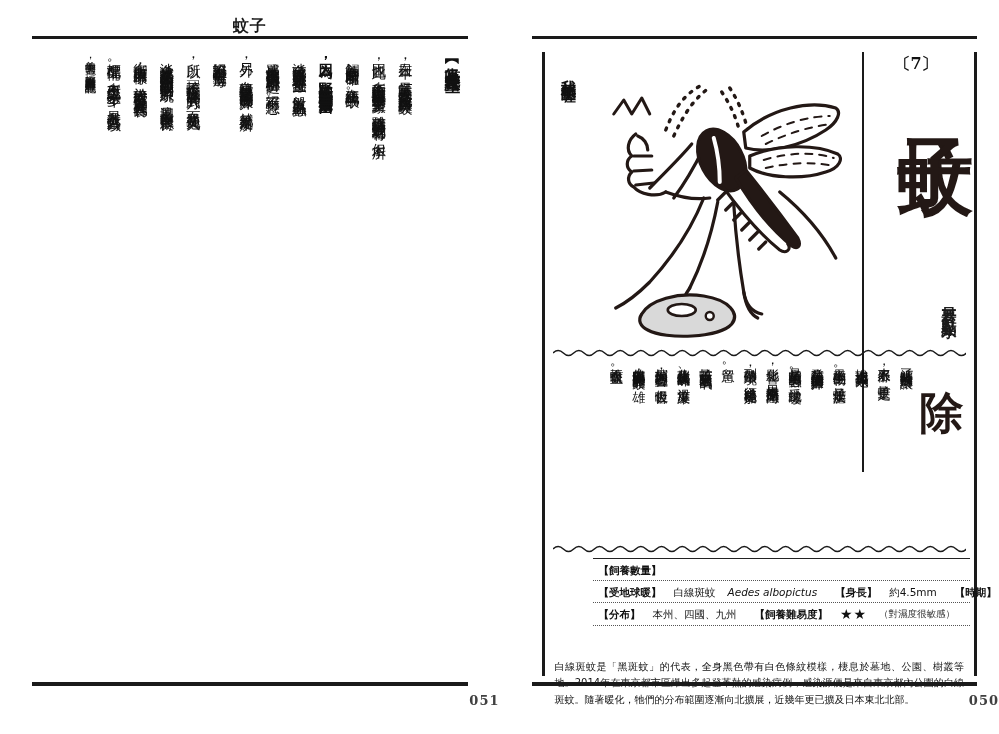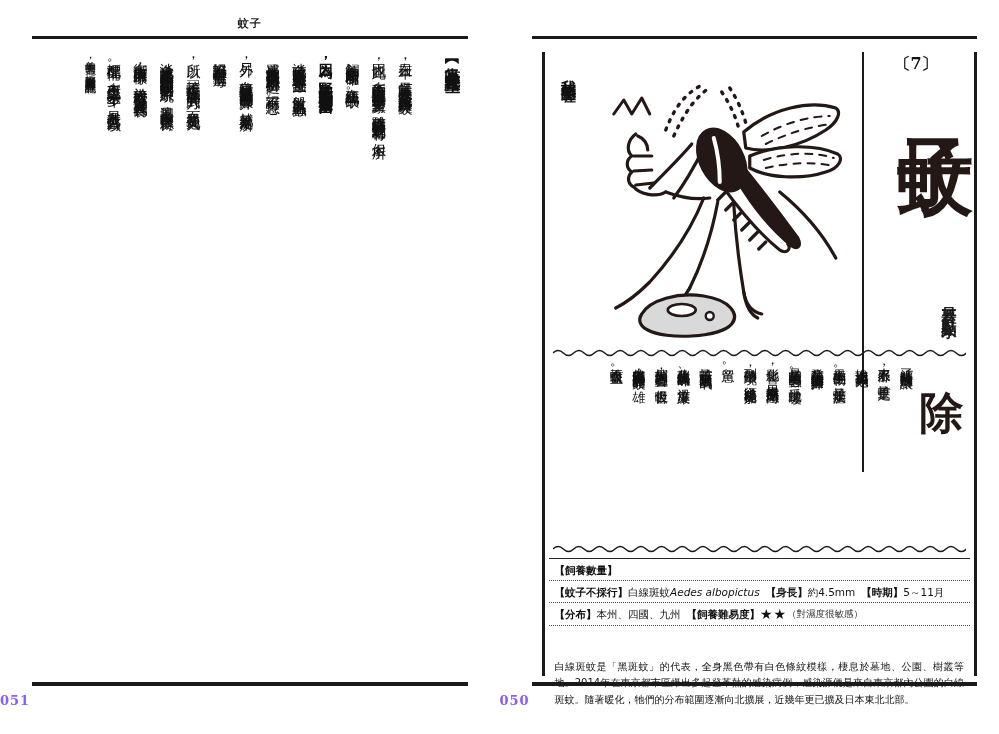--- a/index.html
+++ b/index.html
@@ -9,33 +9,33 @@
     overflow:hidden;position:relative;
   }
   .spread{position:absolute;inset:0;display:flex;}
   .page{position:relative;width:499.5px;height:734px;box-sizing:border-box;}
   .page-left{}
   .page-right{}
 
   
   .runhead{
     position:absolute;top:16px;left:0;right:0;text-align:center;
-    font-size:11px;font-weight:bold;color:#1a1a1a;letter-spacing:1px;
+    font-size:16px;font-weight:bold;color:#1a1a1a;letter-spacing:1px;
   }
   .runhead-en{font-family:"DejaVu Serif","Liberation Serif",serif;letter-spacing:1.5px;}
   .rule-top{
     position:absolute;height:3px;background:#1a1a1a;
   }
   .rule-bot{
     position:absolute;height:4px;background:#1a1a1a;
   }
   .folio{
-    position:absolute;bottom:26px;left:0;right:0;text-align:left;
-    font-family:"DejaVu Serif","Liberation Serif",serif;
-    font-size:13px;font-weight:bold;color:#8b5cf6;letter-spacing:1px;
+    position:absolute;bottom:26px;left:0;right:0;text-align:right;
+    font-family:"DejaVu Serif","Liberation Serif",serif;
+    font-size:13px;font-weight:bold;color:#404040;letter-spacing:1px;
   }
 
   
   .vtext-area{
     position:absolute;top:52px;right:34px;bottom:60px;left:34px;
     display:flex;flex-direction:row-reverse;justify-content:flex-start;
     align-items:flex-start;
   }
   .vcol{
     writing-mode:vertical-rl;text-orientation:upright;
@@ -123,25 +123,26 @@
     font-size:13.2px;line-height:1.5;color:#111;letter-spacing:0.8px;
     margin-left:2.5px;white-space:nowrap;
     max-height:186px;
   }
 
   
   .datablock{
     position:absolute;left:4px;right:4px;top:506px;
   }
   .drow{
-    display:flex;align-items:center;gap:0;
+    display:flex;align-items:center;gap:12px;
     padding:3.5px 4px 3.5px 6px;
     border-bottom:1px dotted #555;
     font-size:10.5px;color:#111;line-height:1.35;
     flex-wrap:nowrap;
+    margin-left:44px;
   }
   .drow:first-child{border-top:1px solid #222;}
   .lbl{font-weight:bold;white-space:nowrap;}
   .val{white-space:nowrap;}
   .val.ital{font-style:italic;}
   .stars{letter-spacing:1px;font-size:14px;line-height:1;color:#111;}
   .note{font-size:9.5px;color:#333;text-align:right;}
   .summary{
     padding:6px 6px 0 6px;font-size:10px;line-height:1.68;color:#111;
     text-align:justify;
@@ -286,21 +287,21 @@
           </svg>
         </div>
 
         <div class="datablock">
 
           <div class="drow">
             <span class="lbl">【飼養數量】</span>
           </div>
 
           <div class="drow">
-            <span class="lbl">【蚊子不採行】</span>
+            <span class="lbl">【受地球暖】</span>
             <span class="val">白線斑蚊 </span>
             <span class="val ital">Aedes albopictus</span>
             <span class="lbl" style="margin-left:6px;">【身長】</span>
             <span class="val">約4.5mm</span>
             <span class="lbl" style="margin-left:6px;">【時期】</span>
             <span class="val">5～11月</span>
           </div>
 
           <div class="drow">
             <span class="lbl">【分布】</span>

